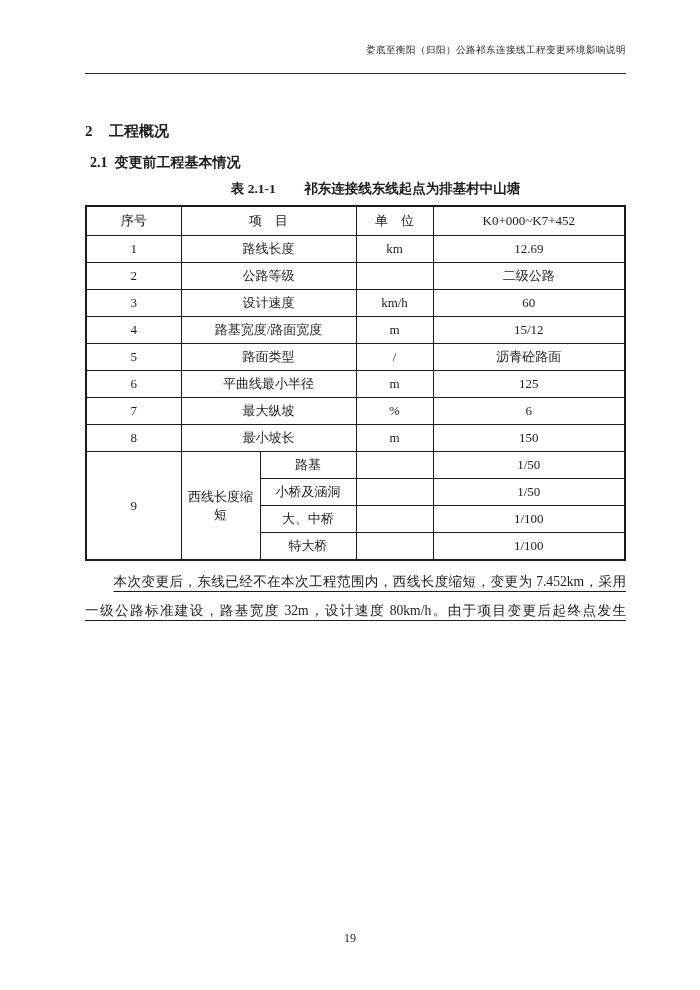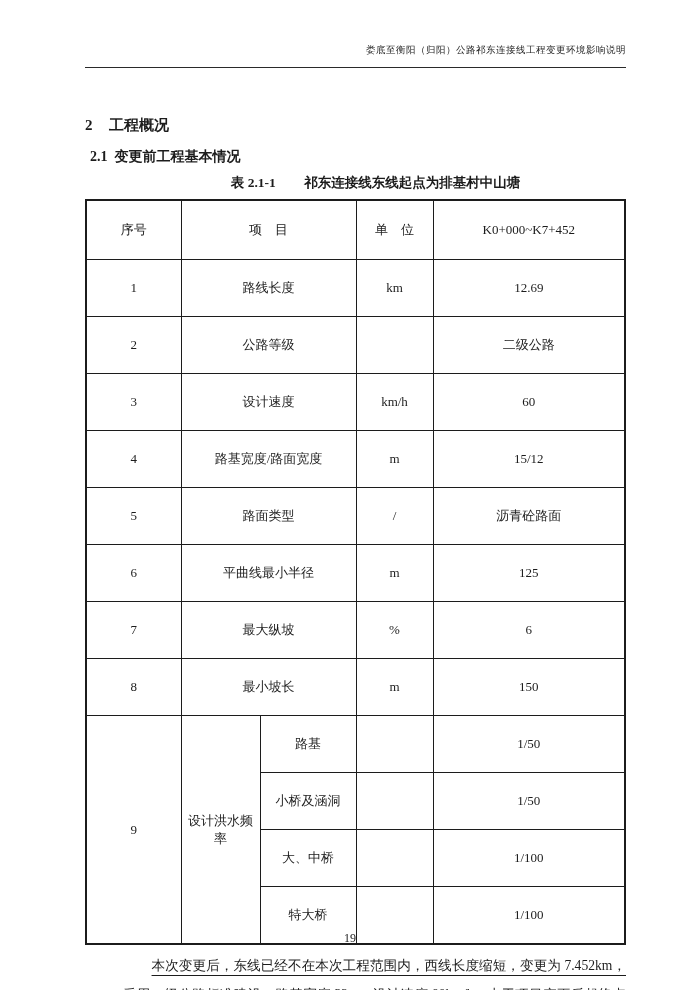--- a/index.html
+++ b/index.html
@@ -11,21 +11,21 @@
     background: #ffffff;
     padding: 44px 74px 0 85px;
     font-family: "Liberation Serif", "DejaVu Serif", serif;
     color: #1c1c1c;
     overflow: hidden;
   }
   .running-head {
     font-size: 9.5px;
     text-align: right;
     letter-spacing: 0.5px;
-    padding-bottom: 10px;
+    padding-bottom: 16px;
     border-bottom: 1.4px solid #2a2a2a;
   }
   h1.sec {
     margin: 48px 0 0 0;
     font-size: 15px;
     font-weight: bold;
     font-family: "Liberation Sans", "DejaVu Sans", sans-serif;
   }
   h1.sec .num { font-family: "Liberation Serif", serif; margin-right: 1.1em; }
   h2.sec {
@@ -40,21 +40,21 @@
     font-size: 13.6px;
     line-height: 28.5px;
     text-align: justify;
     text-indent: 2.1em;
   }
   .underlined {
     text-decoration: underline;
     text-decoration-thickness: 1px;
     text-underline-offset: 4.5px;
   }
-  .justify-last { text-align-last: justify; margin-left: 38px; }
+  .justify-last { text-align-last: justify; }
   .tbl-caption {
     margin: 8px 0 7px 0;
     text-align: center;
     font-weight: bold;
     font-size: 13.5px;
     font-family: "Liberation Sans", "DejaVu Sans", sans-serif;
   }
   .tbl-caption .label { margin-right: 2.1em; font-family: "Liberation Serif", serif; margin-left: 40px; }
   table.spec {
     width: 100%;
@@ -62,21 +62,21 @@
     table-layout: fixed;
     font-size: 13px;
     border: 2px solid #1c1c1c;
   }
   table.spec th, table.spec td {
     border: 1px solid #1c1c1c;
     height: 24px;
     text-align: center;
     vertical-align: middle;
     font-weight: normal;
-    padding: 16px 2px;
+    padding: 1px 2px;
     overflow: hidden;
   }
   table.spec thead th { height: 26px; }
   .pageno {
     position: absolute;
     left: 0; right: 0;
     bottom: 44px;
     text-align: center;
     font-size: 12px;
   }
@@ -164,21 +164,21 @@
         <td>6</td>
       </tr>
       <tr>
         <td>8</td>
         <td colspan="2">最小坡长</td>
         <td>m</td>
         <td>150</td>
       </tr>
       <tr>
         <td rowspan="4">9</td>
-        <td rowspan="4">设计洪水频率</td>
+        <td rowspan="4">西线长度缩短</td>
         <td>路基</td>
         <td></td>
         <td>1/50</td>
       </tr>
       <tr>
         <td>小桥及涵洞</td>
         <td></td>
         <td>1/50</td>
       </tr>
       <tr>

